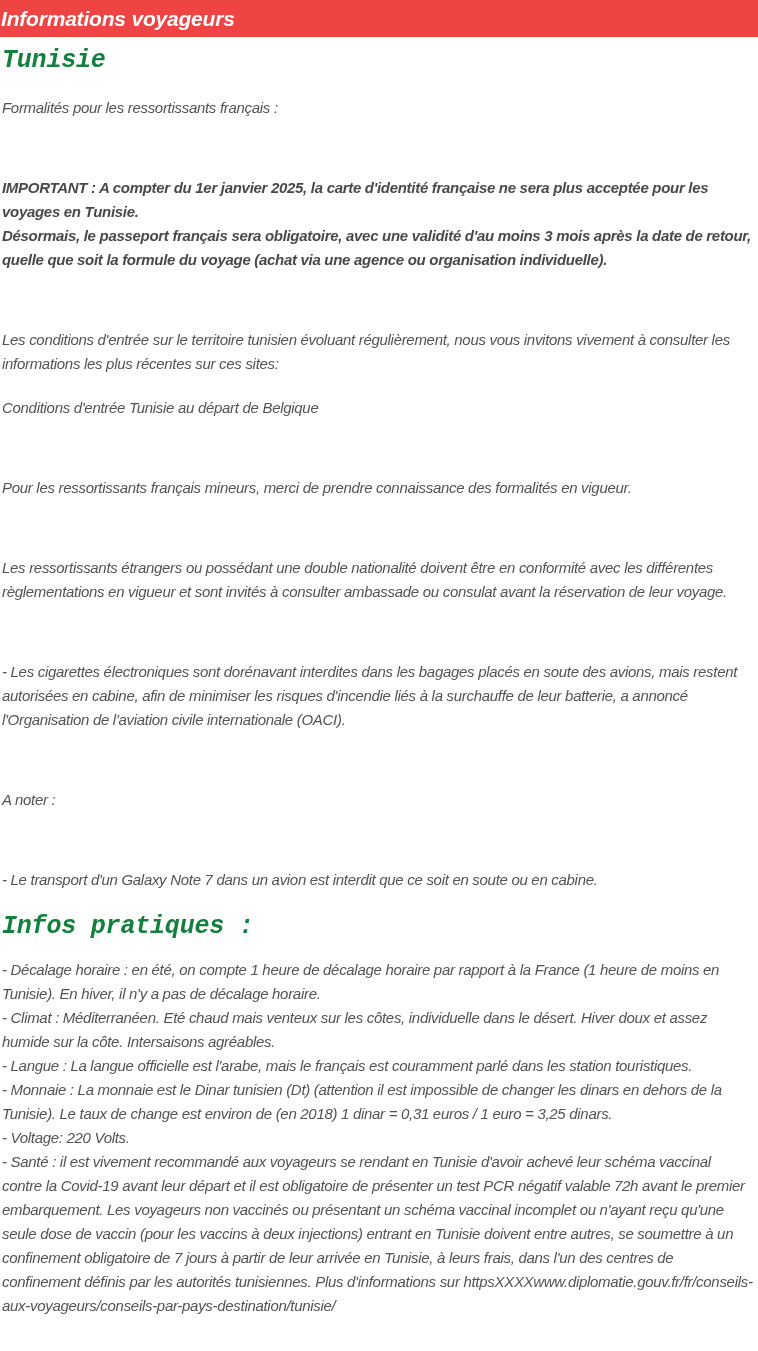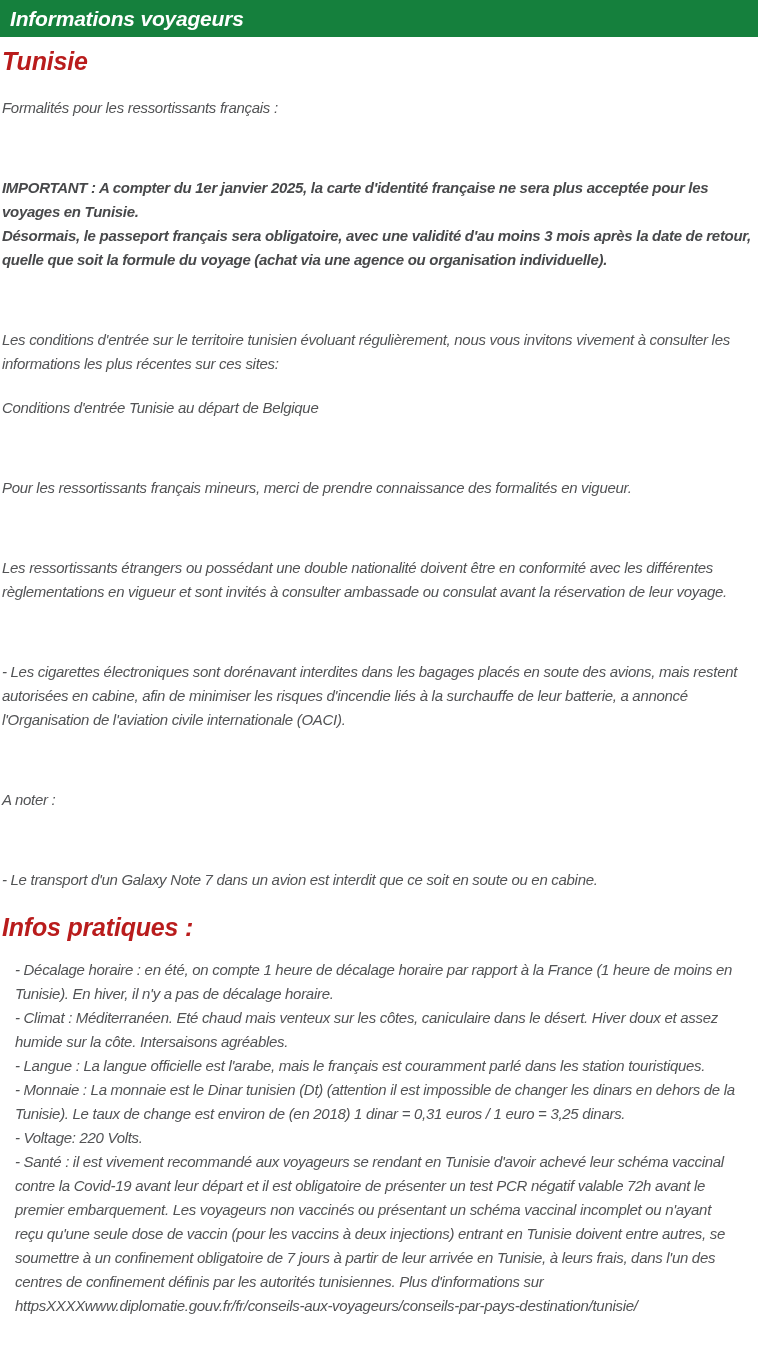--- a/index.html
+++ b/index.html
@@ -6,25 +6,25 @@
   body {
     width: 758px;
     height: 1351px;
     overflow: hidden;
     background: #ffffff;
     font-family: "Liberation Sans", sans-serif;
   }
 
   
   .header-bar {
-    background: #15803d;
+    background: #ef4444;
     height: 37px;
     display: flex;
     align-items: center;
-    padding-left: 10px;
+    padding-left: 1px;
     box-sizing: border-box;
   }
   .header-bar h1 {
     margin: 0;
     color: #ffffff;
     font-size: 21px;
     font-style: italic;
     font-weight: 700;
     letter-spacing: -0.2px;
   }
@@ -32,43 +32,44 @@
   
   .content {
     padding: 0 5px 0 2px;
     font-style: italic;
     font-size: 15px;
     line-height: 24px;
     color: #525355;
     letter-spacing: -0.3px;
   }
   .section-heading {
-    color: #b91c1c;
+    color: #15803d;
     font-size: 25px;
     line-height: 30px;
     font-style: italic;
     font-weight: 700;
     margin: 9px 0 11px 0;
     letter-spacing: -0.2px;
+    font-family: Liberation Mono, monospace;
   }
   .content p {
     margin: 20px 0;
     overflow-wrap: break-word;
   }
   .content p.gap { margin-top: 56px; }
   .important {
     font-weight: 700;
     color: #48494b;
   }
   .plain-link {
     color: inherit;
     text-decoration: none;
     cursor: pointer;
   }
-  .practical-list { margin: 16px 13px; overflow-wrap: break-word; }
+  .practical-list { margin: 16px 0; overflow-wrap: break-word; }
   .practical-list div { overflow-wrap: break-word; }
 </style>
 </head>
 <body>
 
 <header class="header-bar">
   <h1>Informations voyageurs</h1>
 </header>
 
 <main class="content">
@@ -96,20 +97,20 @@
   <p class="gap">- Les cigarettes électroniques sont dorénavant interdites dans les bagages placés en soute des avions, mais restent autorisées en cabine, afin de minimiser les risques d'incendie liés à la surchauffe de leur batterie, a annoncé l'Organisation de l'aviation civile internationale (OACI).</p>
 
   <p class="gap">A noter :</p>
 
   <p class="gap">- Le transport d'un Galaxy Note 7 dans un avion est interdit que ce soit en soute ou en cabine.</p>
 
   <h2 class="section-heading">Infos pratiques :</h2>
 
   <div class="practical-list">
     <div>- Décalage horaire : en été, on compte 1 heure de décalage horaire par rapport à la France (1 heure de moins en Tunisie). En hiver, il n'y a pas de décalage horaire.</div>
-    <div>- Climat : Méditerranéen. Eté chaud mais venteux sur les côtes, caniculaire dans le désert. Hiver doux et assez humide sur la côte. Intersaisons agréables.</div>
+    <div>- Climat : Méditerranéen. Eté chaud mais venteux sur les côtes, individuelle dans le désert. Hiver doux et assez humide sur la côte. Intersaisons agréables.</div>
     <div>- Langue : La langue officielle est l'arabe, mais le français est couramment parlé dans les station touristiques.</div>
     <div>- Monnaie : La monnaie est le Dinar tunisien (Dt) (attention il est impossible de changer les dinars en dehors de la Tunisie). Le taux de change est environ de (en 2018) 1 dinar = 0,31 euros / 1 euro = 3,25 dinars.</div>
     <div>- Voltage: 220 Volts.</div>
     <div>- Santé : il est vivement recommandé aux voyageurs se rendant en Tunisie d'avoir achevé leur schéma vaccinal contre la Covid-19 avant leur départ et il est obligatoire de présenter un test PCR négatif valable 72h avant le premier embarquement. Les voyageurs non vaccinés ou présentant un schéma vaccinal incomplet ou n'ayant reçu qu'une seule dose de vaccin (pour les vaccins à deux injections) entrant en Tunisie doivent entre autres, se soumettre à un confinement obligatoire de 7 jours à partir de leur arrivée en Tunisie, à leurs frais, dans l'un des centres de confinement définis par les autorités tunisiennes. Plus d'informations sur httpsXXXXwww.diplomatie.gouv.fr/fr/conseils-aux-voyageurs/conseils-par-pays-destination/tunisie/</div>
   </div>
 
 </main>
 
 </body></html>

